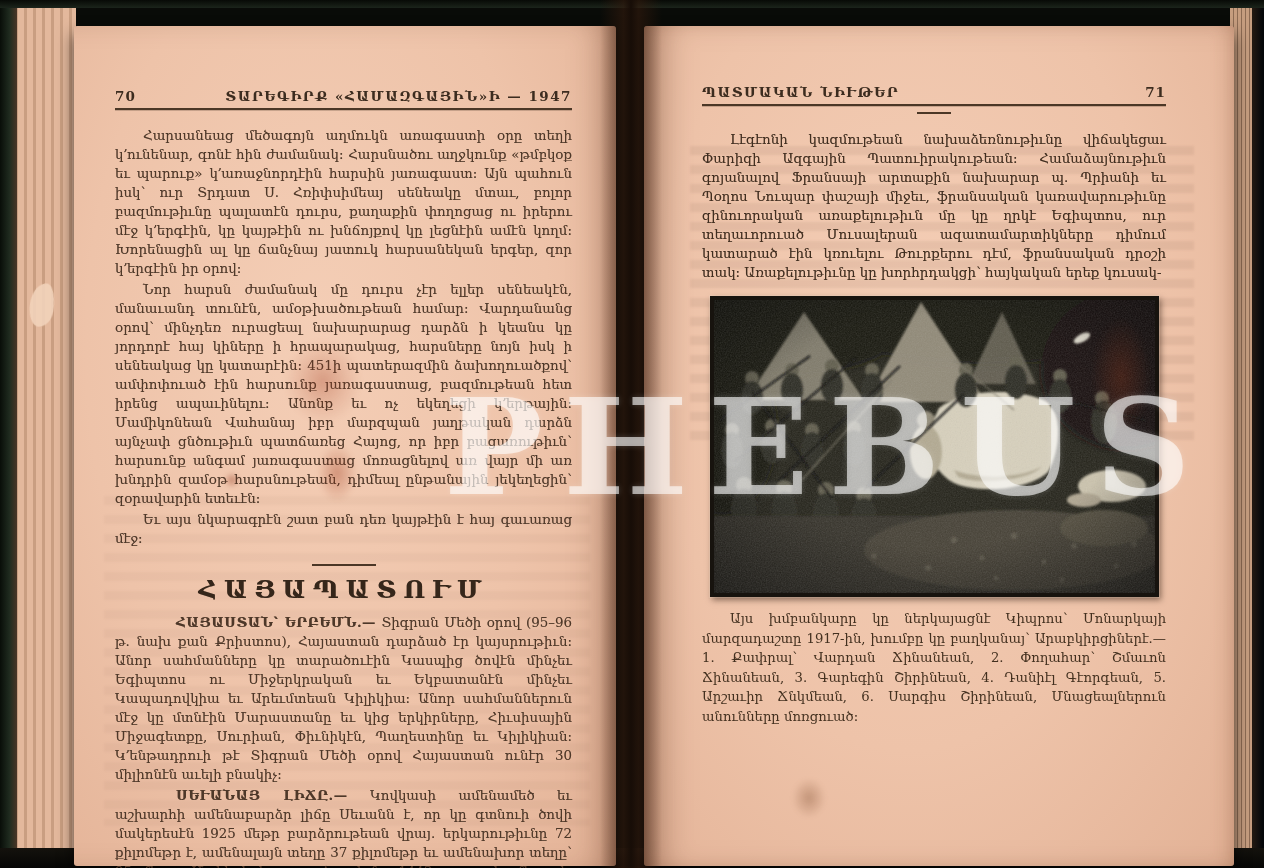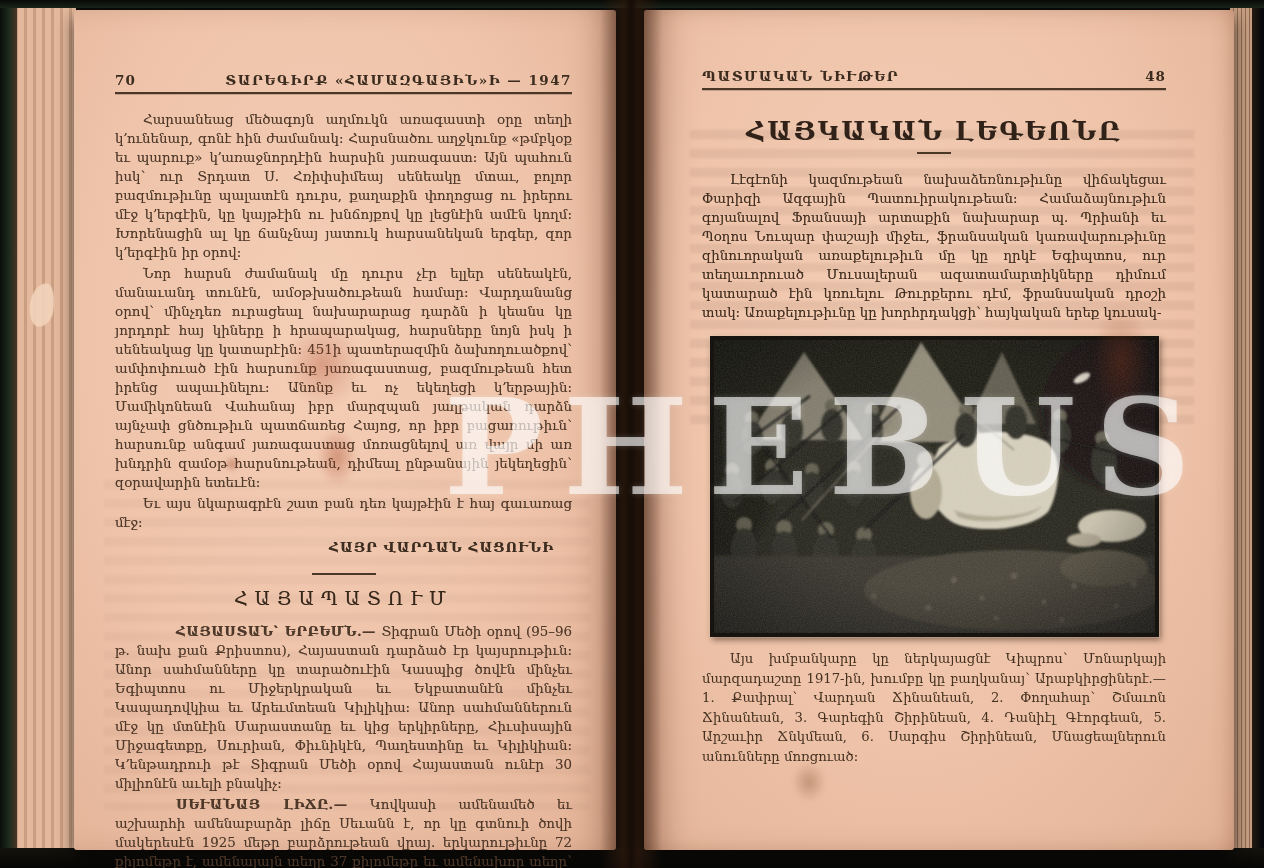--- a/index.html
+++ b/index.html
@@ -15,42 +15,42 @@
   .edge-right{position:absolute;right:0;top:0;bottom:0;width:34px;
              background:repeating-linear-gradient(90deg,#c69d7f 0 3px,#8d6b53 3px 4px);}
   .edge-right::after{content:"";position:absolute;right:0;top:0;bottom:0;width:12px;
              background:linear-gradient(270deg,#05070a 10%,#241a12 100%);}
   .tear{position:absolute;left:30px;top:283px;width:24px;height:44px;background:#f2d3bb;
         border-radius:60% 40% 55% 45%/50% 60% 40% 50%;transform:rotate(8deg);filter:blur(.5px);opacity:.9;}
   .gutter{position:absolute;left:600px;top:0;bottom:0;width:62px;
           background:linear-gradient(90deg,rgba(60,30,15,0) 0%,rgba(55,28,14,.55) 38%,#170d07 50%,rgba(55,28,14,.55) 62%,rgba(60,30,15,0) 100%);
           z-index:5;}
   
-  .page{position:absolute;top:10px;height:840px;border-radius:3px;color:#4a3527;z-index:2;
+  .page{position:absolute;top:26px;height:840px;border-radius:3px;color:#4a3527;z-index:2;
         background:radial-gradient(ellipse at 45% 38%,#f4ceb6 0%,#eec3a9 55%,#e3b296 100%);
         box-shadow:0 8px 16px rgba(0,0,0,.65);}
   .page-left{left:74px;width:542px;
         box-shadow:inset -28px 0 34px -18px rgba(90,45,25,.5),0 8px 16px rgba(0,0,0,.65);}
   .page-right{left:644px;width:590px;
         box-shadow:inset 30px 0 36px -18px rgba(90,45,25,.55),inset -14px 0 20px -12px rgba(120,70,40,.35),0 8px 16px rgba(0,0,0,.65);}
   .inner{position:absolute;inset:0;padding:62px 44px 0 41px;}
   .page-right .inner{padding:58px 68px 0 58px;}
   
   .phead{display:flex;justify-content:space-between;align-items:flex-end;
          font-weight:bold;font-size:13.5px;letter-spacing:1px;color:#3c2c1f;}
   .phead .rt{letter-spacing:1.5px;}
   .hrule{border-bottom:2px solid #4b3726;margin-top:4px;box-shadow:0 1px 0 rgba(75,55,38,.25);}
   
   .bodytext{margin-top:16px;font-size:13.4px;line-height:19px;text-align:justify;
             color:#4e3829;text-shadow:0 0 .4px rgba(78,56,41,.4);}
   .page-right .bodytext{color:#402e20;}
   p.par{margin:0 0 2px 0;text-indent:28px;}
   .sig{text-align:right;font-weight:bold;letter-spacing:1px;font-size:13.5px;margin:6px 18px 0 0;color:#3c2c1f;}
   .midrule{width:64px;border-bottom:2px solid #4b3726;margin:16px auto 14px auto;}
-  .sect{font-size:19px;font-weight:normal;letter-spacing:7px;text-align:center;margin:2px 0 14px 0;color:#35261a;}
+  .sect{font-size:25px;font-weight:bold;letter-spacing:7px;text-align:center;margin:2px 0 14px 0;color:#35261a;}
   .lead{font-weight:bold;letter-spacing:.5px;margin-left:33px;}
   
   .headline{font-size:26px;font-weight:bold;letter-spacing:2px;text-align:center;margin:26px 0 4px 0;color:#30221717;color:#302218;}
   .headline-rule{width:34px;border-bottom:2px solid #4b3726;margin:6px auto 16px auto;}
   
   .photo{position:relative;width:441px;margin:14px auto 12px auto;border:4px solid #17130e;
          box-shadow:0 0 0 1px rgba(240,220,200,.25),2px 3px 6px rgba(40,20,10,.5);background:#1d1c16;}
   .photo svg{display:block;}
   .caption{font-size:13.2px;line-height:19.5px;text-align:justify;text-indent:28px;margin-top:12px;color:#43301f;}
   
@@ -88,44 +88,42 @@
       <div class="phead">
         <span>70</span>
         <span class="rt">ՏԱՐԵԳԻՐՔ «ՀԱՄԱԶԳԱՅԻՆ»Ի — 1947</span>
       </div>
       <div class="hrule"></div>
 
       <div class="bodytext">
         <p class="par">Հարսանեաց մեծագոյն աղմուկն առագաստի օրը տեղի կ՚ունենար, գոնէ հին ժամանակ։ Հարսնածու աղջկունք «թմբկօք եւ պարուք» կ՚առաջնորդէին հարսին յառագաստ։ Այն պահուն իսկ՝ ուր Տրդատ Ս. Հռիփսիմեայ սենեակը մտաւ, բոլոր բազմութիւնը պալատէն դուրս, քաղաքին փողոցաց ու իրերու մէջ կ՚երգէին, կը կայթէին ու խնճոյքով կը լեցնէին ամէն կողմ։ Խորենացին ալ կը ճանչնայ յատուկ հարսանեկան երգեր, զոր կ՚երգէին իր օրով։</p>
         <p class="par">Նոր հարսն ժամանակ մը դուրս չէր ելլեր սենեակէն, մանաւանդ տունէն, ամօթխածութեան համար։ Վարդանանց օրով՝ մինչդեռ ուրացեալ նախարարաց դարձն ի կեանս կը յորդորէ հայ կիները ի հրապարակաց, հարսները նոյն իսկ ի սենեակաց կը կատարէին։ 451ի պատերազմին ձախողուածքով՝ ամփոփուած էին հարսունք յառագաստաց, բազմութեան հետ իրենց ապաւինելու։ Անոնք եւ ոչ եկեղեցի կ՚երթային։ Մամիկոնեան Վահանայ իբր մարզպան յաղթական դարձն այնչափ ցնծութիւն պատճառեց Հայոց, որ իբր բացառութիւն՝ հարսունք անգամ յառագաստաց մոռացնելով առ վայր մի առ խնդրին զամօթ հարսնութեան, դիմեալ ընթանային յեկեղեցին՝ զօրավարին ետեւէն։</p>
         <p class="par">Եւ այս նկարագրէն շատ բան դեռ կայթէին է հայ գաւառաց մէջ։</p>
-        <div class="sig">ՀԱՅՐ ՎԱՐԴԱՆ ՀԱՑՈՒՆԻ</div>
         <div class="midrule"></div>
         <h2 class="sect">ՀԱՅԱՊԱՏՈՒՄ</h2>
         <p class="par"><span class="lead">ՀԱՅԱՍՏԱՆ՝ ԵՐԲԵՄՆ.—</span> <span>Տիգրան Մեծի օրով (95–96 թ. նախ քան Քրիստոս), Հայաստան դարձած էր կայսրութիւն։ Անոր սահմանները կը տարածուէին Կասպից ծովէն մինչեւ Եգիպտոս ու Միջերկրական եւ Եկբատանէն մինչեւ Կապադովկիա եւ Արեւմտեան Կիլիկիա։ Անոր սահմաններուն մէջ կը մտնէին Մարաստանը եւ կից երկիրները, Հիւսիսային Միջագետքը, Սուրիան, Փիւնիկէն, Պաղեստինը եւ Կիլիկիան։ Կ՚ենթադրուի թէ Տիգրան Մեծի օրով Հայաստան ունէր 30 միլիոնէն աւելի բնակիչ։</span></p>
         <p class="par"><span class="lead">ՍԵՒԱՆԱՅ ԼԻՃԸ.—</span> <span>Կովկասի ամենամեծ եւ աշխարհի ամենաբարձր լիճը Սեւանն է, որ կը գտնուի ծովի մակերեսէն 1925 մեթր բարձրութեան վրայ. երկարութիւնը 72 քիլոմեթր է, ամենալայն տեղը 37 քիլոմեթր եւ ամենախոր տեղը՝ 95 մեթր։ Մակերեսի տարածութիւնը 1443 քառ. քիլոմեթր է։ Ունի վճիտ եւ քաղցր ջուր, որուն մէջ կ՚ապրին քանի մը տեսակ համեղ ձուկեր, անոնց գլխաւորն է հռչակաւոր իշխան ձուկը։ Սեւանի մէջ կը թափին 30ի չափ գետակներ, իսկ Սեւանէն կը բղխի Հրազդան կամ Զանգու գետը, որի եզերքին հաստատուած է Հայաստանի մայրաքաղաք Երեւանը։ Սեւանայ լճի հիւսիսակողմը կը գտնուի Սեւան կղզին, համանուն վանքով։</span></p>
       </div>
     </div>
     <div class="stain st1"></div>
     <div class="stain st2"></div>
     <div class="stain st3"></div>
   </div>
 
   <div class="gutter"></div>
 
   <div class="page page-right">
     <div class="ghost g-r"></div>
     <div class="inner">
       <div class="phead">
         <span class="rt">ՊԱՏՄԱԿԱՆ ՆԻՒԹԵՐ</span>
-        <span>48</span>
+        <span>71</span>
       </div>
       <div class="hrule"></div>
 
-      <h1 class="headline">ՀԱՅԿԱԿԱՆ ԼԵԳԵՈՆԸ</h1>
       <div class="headline-rule"></div>
 
       <div class="bodytext">
         <p class="par">Լէգէոնի կազմութեան նախաձեռնութիւնը վիճակեցաւ Փարիզի Ազգային Պատուիրակութեան։ Համաձայնութիւն գոյանալով Ֆրանսայի արտաքին նախարար պ. Պրիանի եւ Պօղոս Նուպար փաշայի միջեւ, ֆրանսական կառավարութիւնը զինուորական առաքելութիւն մը կը ղրկէ Եգիպտոս, ուր տեղաւորուած Մուսալերան ազատամարտիկները դիմում կատարած էին կռուելու Թուրքերու դէմ, ֆրանսական դրօշի տակ։ Առաքելութիւնը կը խորհրդակցի՝ հայկական երեք կուսակ-</p>
       </div>
 
       <div class="photo" role="img" aria-label="Group photograph of Armenian Legion volunteers in helmets with rifles, gathered around a large white rock in front of tents (Cyprus, 1917)">
         <svg width="441" height="293" viewBox="0 0 441 293" preserveAspectRatio="none">
           <defs>
             <filter id="soft">

